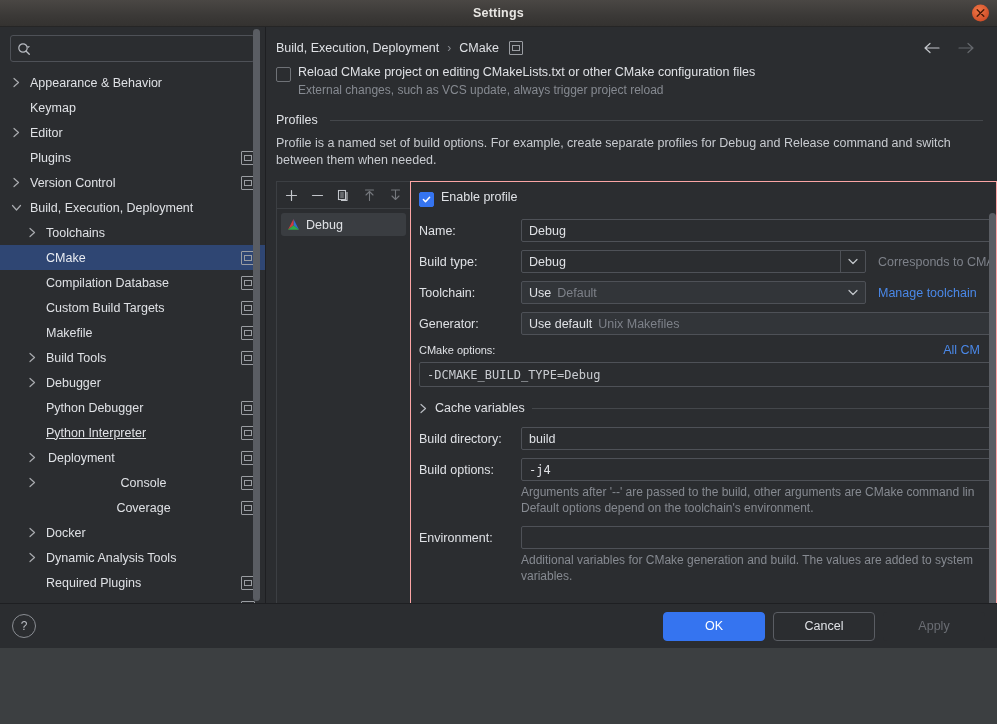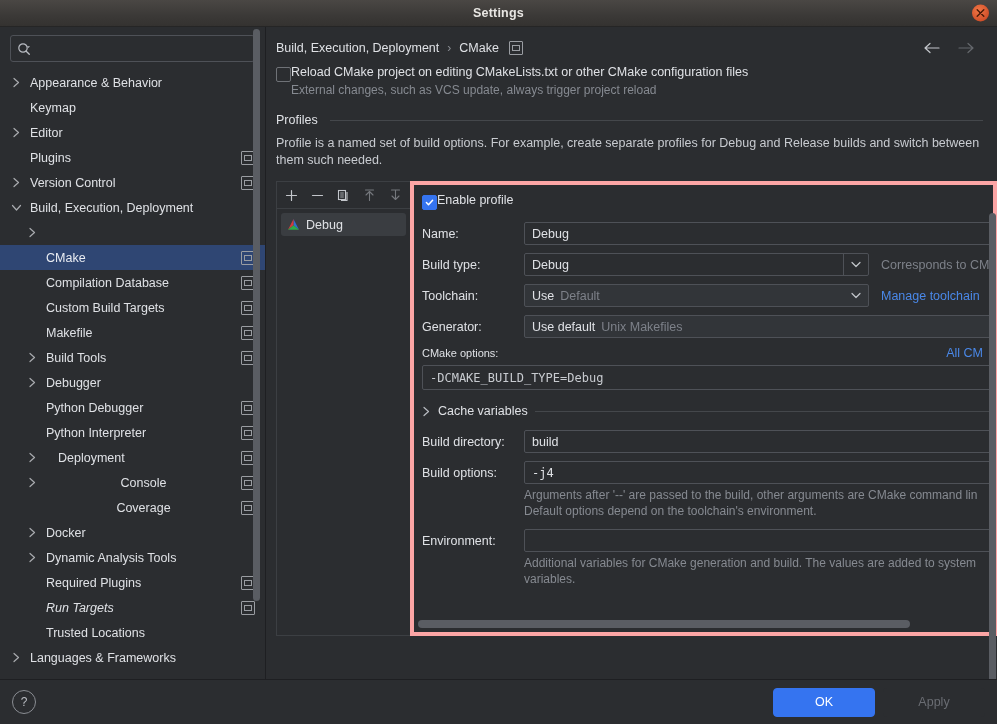--- a/index.html
+++ b/index.html
@@ -5,21 +5,21 @@
   html, body {
     margin: 0; padding: 0;
     width: 997px; height: 724px;
     overflow: hidden;
     background: #3c3f41;
     font-family: "Liberation Sans", sans-serif;
     -webkit-font-smoothing: antialiased;
   }
   .window {
     position: relative;
-    width: 997px; height: 724px;
+    width: 997px; height: 648px;
     background: #ec4899;
     display: flex; flex-direction: column;
   }
 
   
   .titlebar {
     height: 26px; min-height: 26px;
     background: linear-gradient(to bottom, #4a4744 0%, #3b3937 60%, #343230 100%);
     border-bottom: 1px solid #252525;
     display: flex; align-items: center; justify-content: center;
@@ -127,21 +127,21 @@
   }
   .nav-arrows { margin-left: auto; display: flex; gap: 18px; padding-right: 10px; }
   .nav-arrows span { cursor: pointer; display: flex; }
 
   .panel-content {
     flex: 1; min-height: 0; position: relative;
     padding: 0 0 0 10px;
     overflow: hidden;
   }
 
-  .chk-row { display: flex; align-items: flex-start; }
+  .chk-row { display: flex; align-items: flex-start; gap: 7px; }
   .checkbox {
     width: 13px; height: 13px; min-width: 13px;
     border: 1px solid #6f7277; border-radius: 2px;
     background: #2b2d30; margin-top: 2px;
   }
   .checkbox.checked {
     background: #3574f0; border-color: #3574f0;
     display: flex; align-items: center; justify-content: center;
   }
   .chk-label { font-size: 12.5px; color: #dfe1e5; }
@@ -185,21 +185,21 @@
   .tb-btn svg { display: block; }
   .profile-list { flex: 1; padding: 4px 4px 0 4px; }
   .profile-item {
     height: 23px; display: flex; align-items: center;
     gap: 6px; padding: 0 6px; border-radius: 3px;
     background: #3a3d41; font-size: 12.5px; color: #dfe1e5;
   }
 
   .profiles-right {
     flex: 1; min-width: 0;
-    border: 4px solid #fca5a5;
+    border: 1px solid #fca5a5;
     background: #2b2d30;
     position: relative;
     overflow: hidden;
   }
   .form {
     padding: 8px 0 0 8px;
     width: 760px;
   }
   .frow {
     display: flex; align-items: center;
@@ -373,20 +373,21 @@
               </svg>
             </span>
             <span class="tree-label" style="margin-left: 6px;">Build, Execution, Deployment</span>
           </div>
           <div class="tree-row">
             <span class="tree-arrow" style="margin-left: 24px;">
               <svg width="9" height="11" viewBox="0 0 9 11">
                 <path d="M2 1.5 L6.5 5.5 L2 9.5" fill="none" stroke="#a9abaf" stroke-width="1.2" stroke-linecap="round" stroke-linejoin="round"></path>
               </svg>
             </span>
+            <span class="tree-label" style="margin-left: 6px;">Toolchains</span>
           </div>
           <div class="tree-row selected">
             <span class="tree-arrow" style="margin-left: 24px;"></span>
             <span class="tree-label" style="margin-left: 6px;">CMake</span>
             <span class="tree-badge"></span>
           </div>
           <div class="tree-row">
             <span class="tree-arrow" style="margin-left: 24px;"></span>
             <span class="tree-label" style="margin-left: 6px;">Compilation Database</span>
             <span class="tree-badge"></span>
@@ -418,30 +419,30 @@
             </span>
             <span class="tree-label" style="margin-left: 6px;">Debugger</span>
           </div>
           <div class="tree-row">
             <span class="tree-arrow" style="margin-left: 24px;"></span>
             <span class="tree-label" style="margin-left: 6px;">Python Debugger</span>
             <span class="tree-badge"></span>
           </div>
           <div class="tree-row">
             <span class="tree-arrow" style="margin-left: 24px;"></span>
-            <span class="tree-label" style="margin-left: 6px;">Python Interpreter</span>
+            <span class="tree-label" style="margin-left: 6px; text-decoration: underline;">Python Interpreter</span>
             <span class="tree-badge"></span>
           </div>
           <div class="tree-row">
             <span class="tree-arrow" style="margin-left: 24px;">
               <svg width="9" height="11" viewBox="0 0 9 11">
                 <path d="M2 1.5 L6.5 5.5 L2 9.5" fill="none" stroke="#a9abaf" stroke-width="1.2" stroke-linecap="round" stroke-linejoin="round"></path>
               </svg>
             </span>
-            <span class="tree-label" style="margin-left: 18px;">Deployment</span>
+            <span class="tree-label" style="margin-left: 8px;">Deployment</span>
             <span class="tree-badge"></span>
           </div>
           <div class="tree-row">
             <span class="tree-arrow" style="margin-left: 24px;">
               <svg width="9" height="11" viewBox="0 0 9 11">
                 <path d="M2 1.5 L6.5 5.5 L2 9.5" fill="none" stroke="#a9abaf" stroke-width="1.2" stroke-linecap="round" stroke-linejoin="round"></path>
               </svg>
             </span>
             <span class="tree-label" style="margin-left: 6px; text-align: center;">Console</span>
             <span class="tree-badge"></span>
@@ -521,21 +522,21 @@
           <div>
             <div class="chk-label">Reload CMake project on editing CMakeLists.txt or other CMake configuration files</div>
             <div class="hint">External changes, such as VCS update, always trigger project reload</div>
           </div>
         </div>
 
         <div class="section-head">
           <span class="title">Profiles</span>
           <span class="rule"></span>
         </div>
-        <div class="section-desc">Profile is a named set of build options. For example, create separate profiles for Debug and Release builds and switch between them such needed.</div>
+        <div class="section-desc">Profile is a named set of build options. For example, create separate profiles for Debug and Release command and switch between them when needed.</div>
 
         <div class="profiles">
 
           <div class="profiles-left">
             <div class="mini-toolbar">
               <div class="tb-btn">
                 <svg width="13" height="13" viewBox="0 0 13 13">
                   <path d="M6.5 1.5 V11.5 M1.5 6.5 H11.5" stroke="#c3c6cb" stroke-width="1.2" stroke-linecap="round"></path>
                 </svg>
               </div>
@@ -674,16 +675,17 @@
       </div>
     </div>
   </div>
 
   <div class="footer">
     <div class="help-btn">
       <span>?</span>
     </div>
     <div class="footer-spacer"></div>
     <div class="btn primary">OK</div>
+    <div class="btn normal">Cancel</div>
     <div class="btn disabled">Apply</div>
   </div>
 
 </div>
 
 </body></html>

